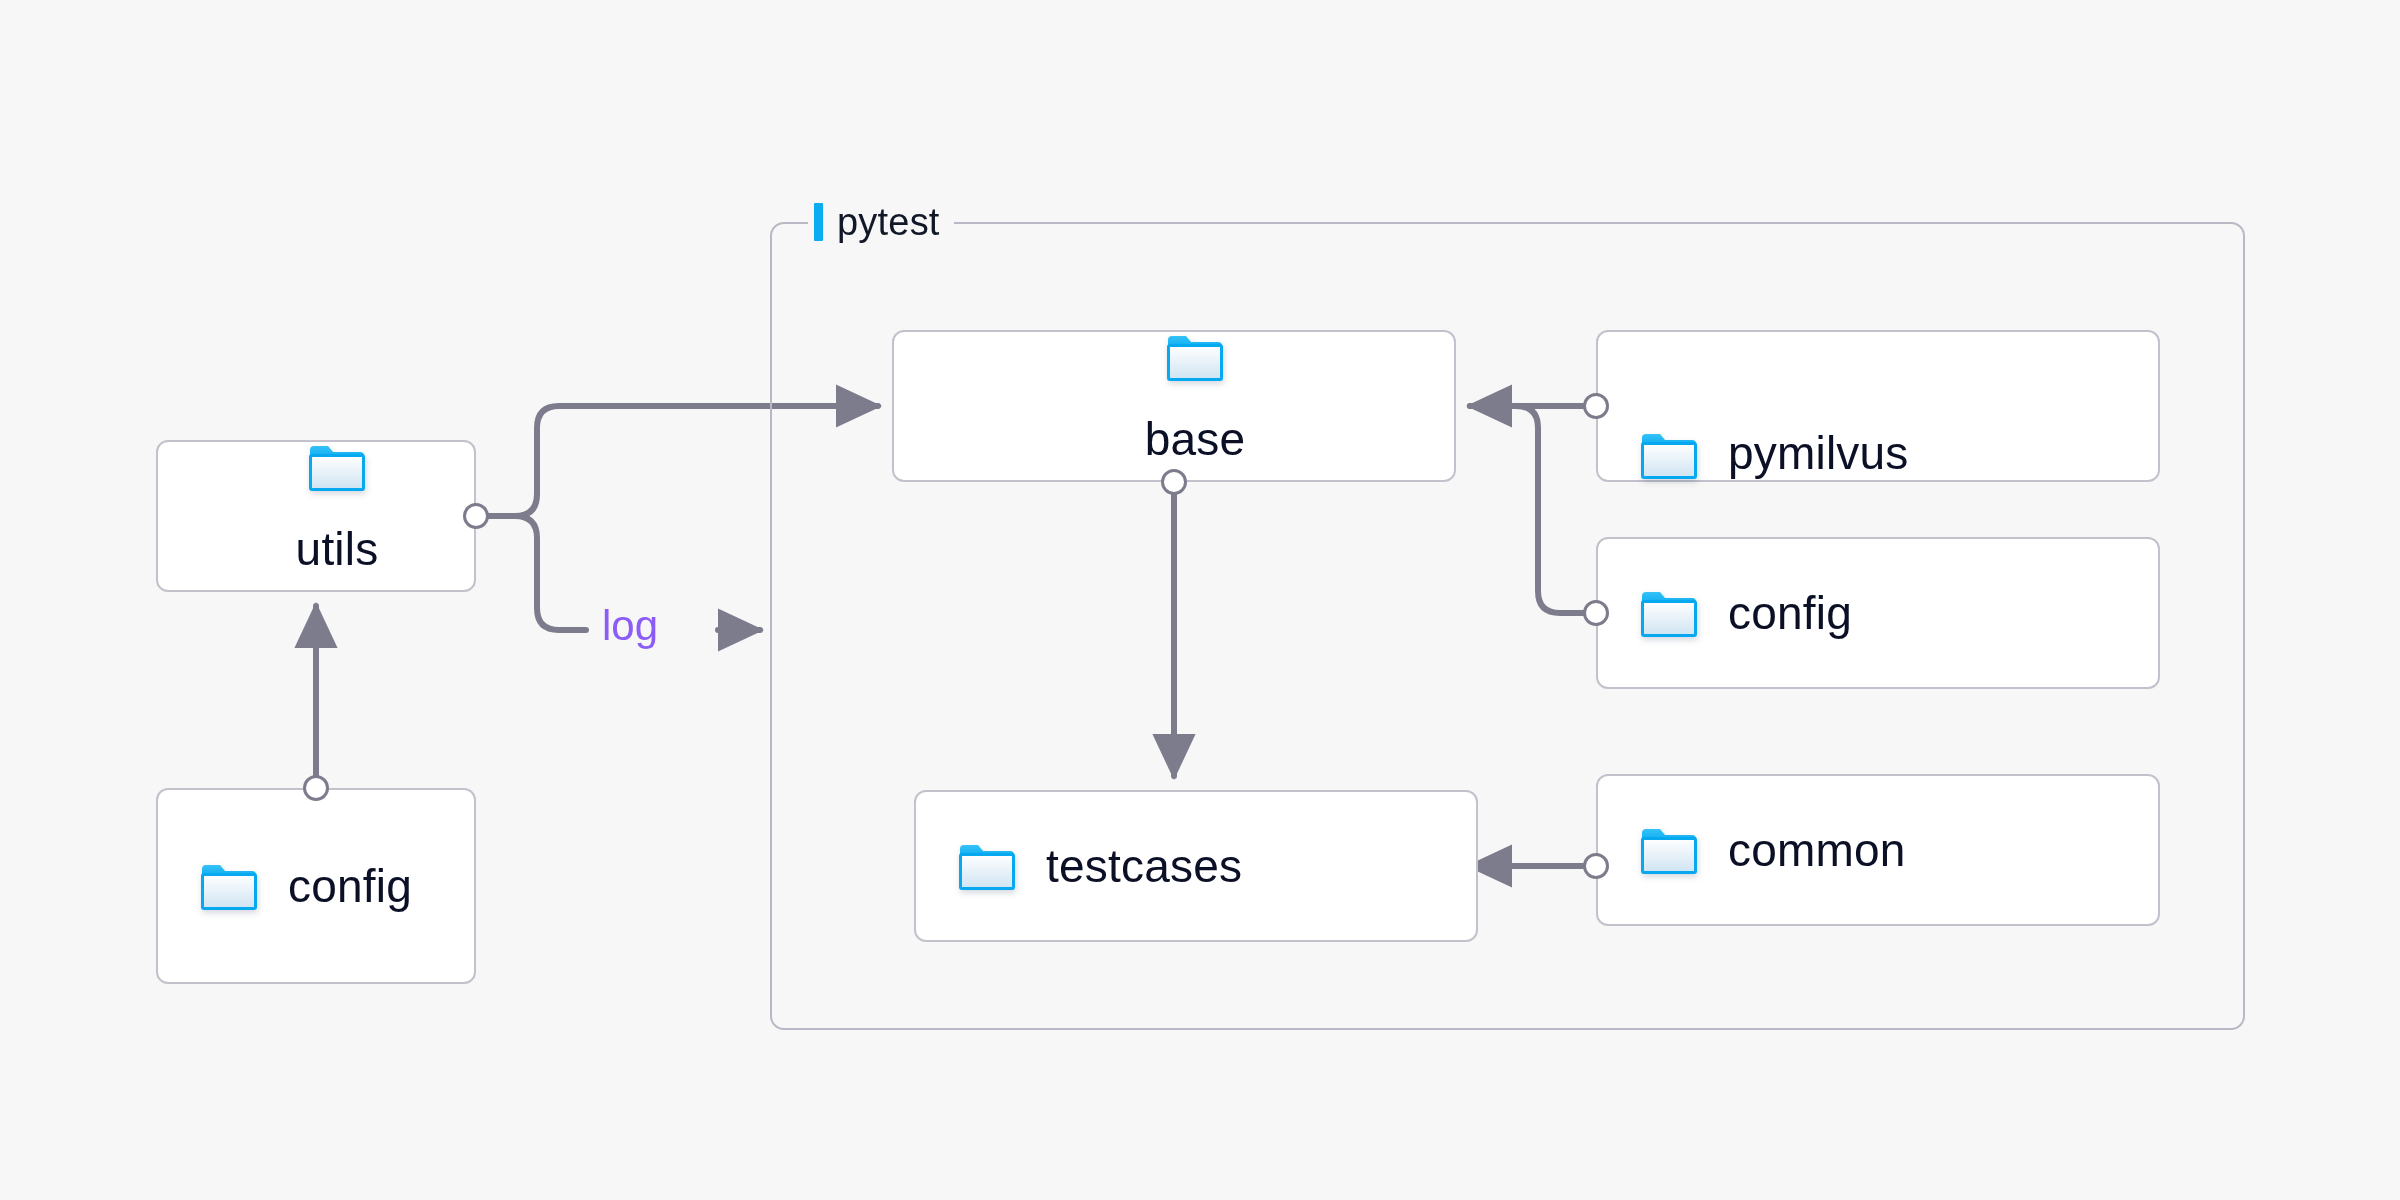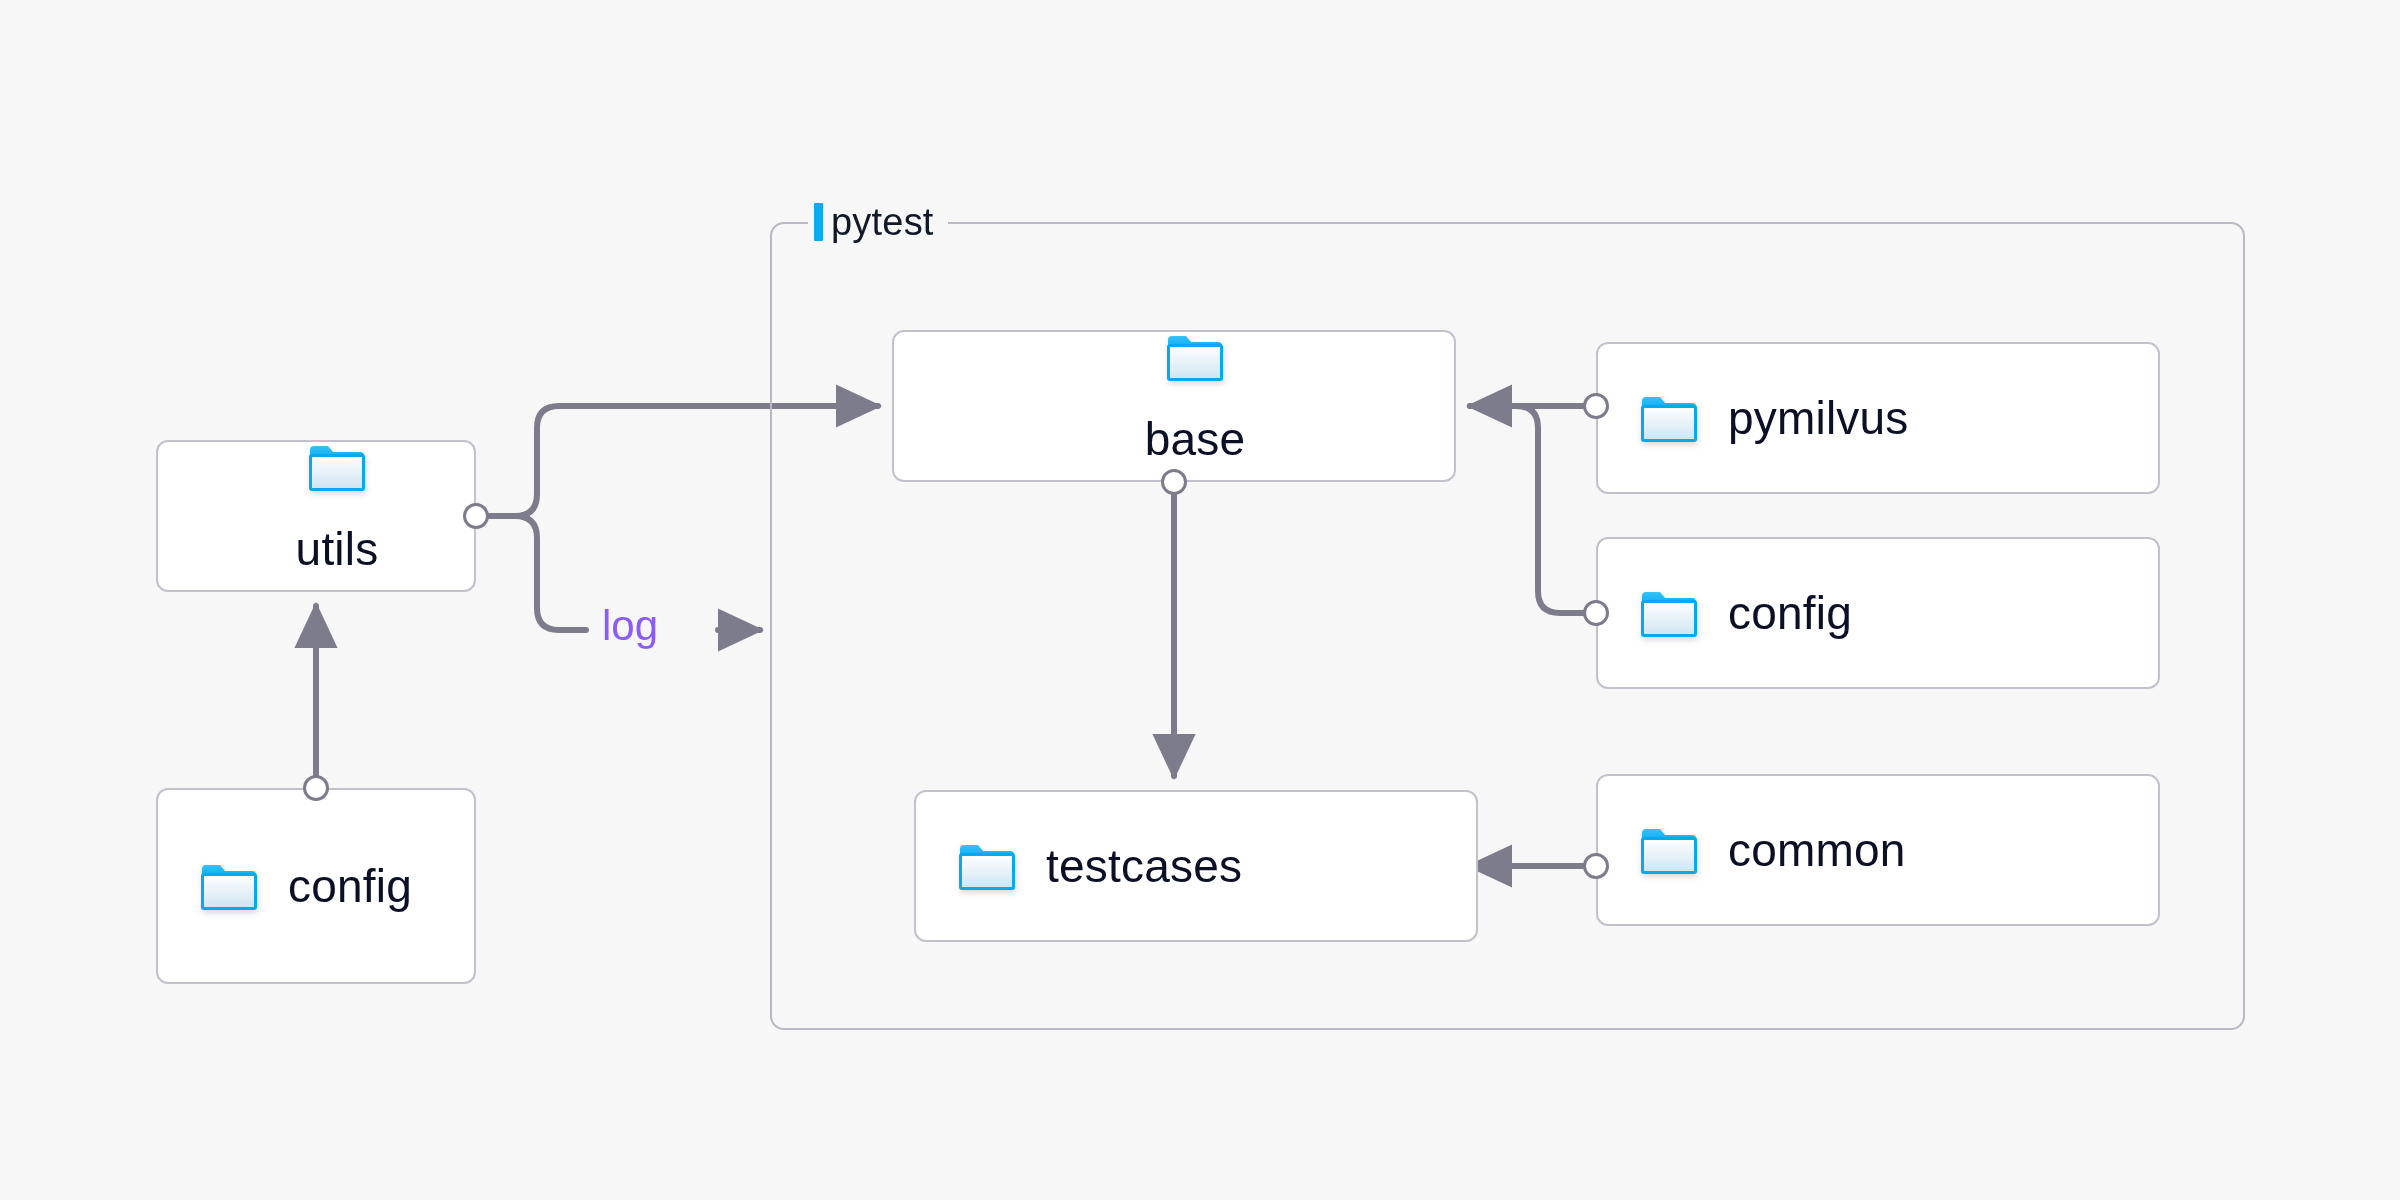--- a/index.html
+++ b/index.html
@@ -31,21 +31,21 @@
     position: absolute;
     box-sizing: border-box;
     border: 2px solid #b9b8c4;
     border-radius: 14px;
     background: transparent;
   }
   .group-label-wrap {
     position: absolute;
     display: flex;
     align-items: center;
-    gap: 8px;
+    gap: 14px;
     background: #f7f7f7;
     padding: 0 14px 0 6px;
     height: 46px;
   }
   .group-accent {
     width: 9px;
     height: 38px;
     background: #08adf0;
     border-radius: 1px;
   }
@@ -171,21 +171,21 @@
   </div>
 
   <div class="node" style="left:892px; top:790px; width:564px; height:152px;margin-left:22px;">
     <svg class="folder-icon" viewBox="0 0 58 50">
       <path d="M2 8 Q2 4 6 4 L20 4 L25 10 L52 10 Q56 10 56 14 L56 18 L2 18 Z" fill="url(#folderTabGrad)"></path>
       <rect x="2.5" y="13.5" width="53" height="34" rx="1.5" fill="url(#folderGrad)" stroke="#06a8ef" stroke-width="3"></rect>
     </svg>
     <span class="node-label">testcases</span>
   </div>
 
-  <div class="node" style="left:1596px; top:342px; width:564px; height:152px;">
+  <div class="node" style="left:1596px; top:330px; width:564px; height:152px;align-items:flex-end;">
     <svg class="folder-icon" viewBox="0 0 58 50">
       <path d="M2 8 Q2 4 6 4 L20 4 L25 10 L52 10 Q56 10 56 14 L56 18 L2 18 Z" fill="url(#folderTabGrad)"></path>
       <rect x="2.5" y="13.5" width="53" height="34" rx="1.5" fill="url(#folderGrad)" stroke="#06a8ef" stroke-width="3"></rect>
     </svg>
     <span class="node-label">pymilvus</span>
   </div>
 
   <div class="node" style="left:1596px; top:537px; width:564px; height:152px;">
     <svg class="folder-icon" viewBox="0 0 58 50">
       <path d="M2 8 Q2 4 6 4 L20 4 L25 10 L52 10 Q56 10 56 14 L56 18 L2 18 Z" fill="url(#folderTabGrad)"></path>

